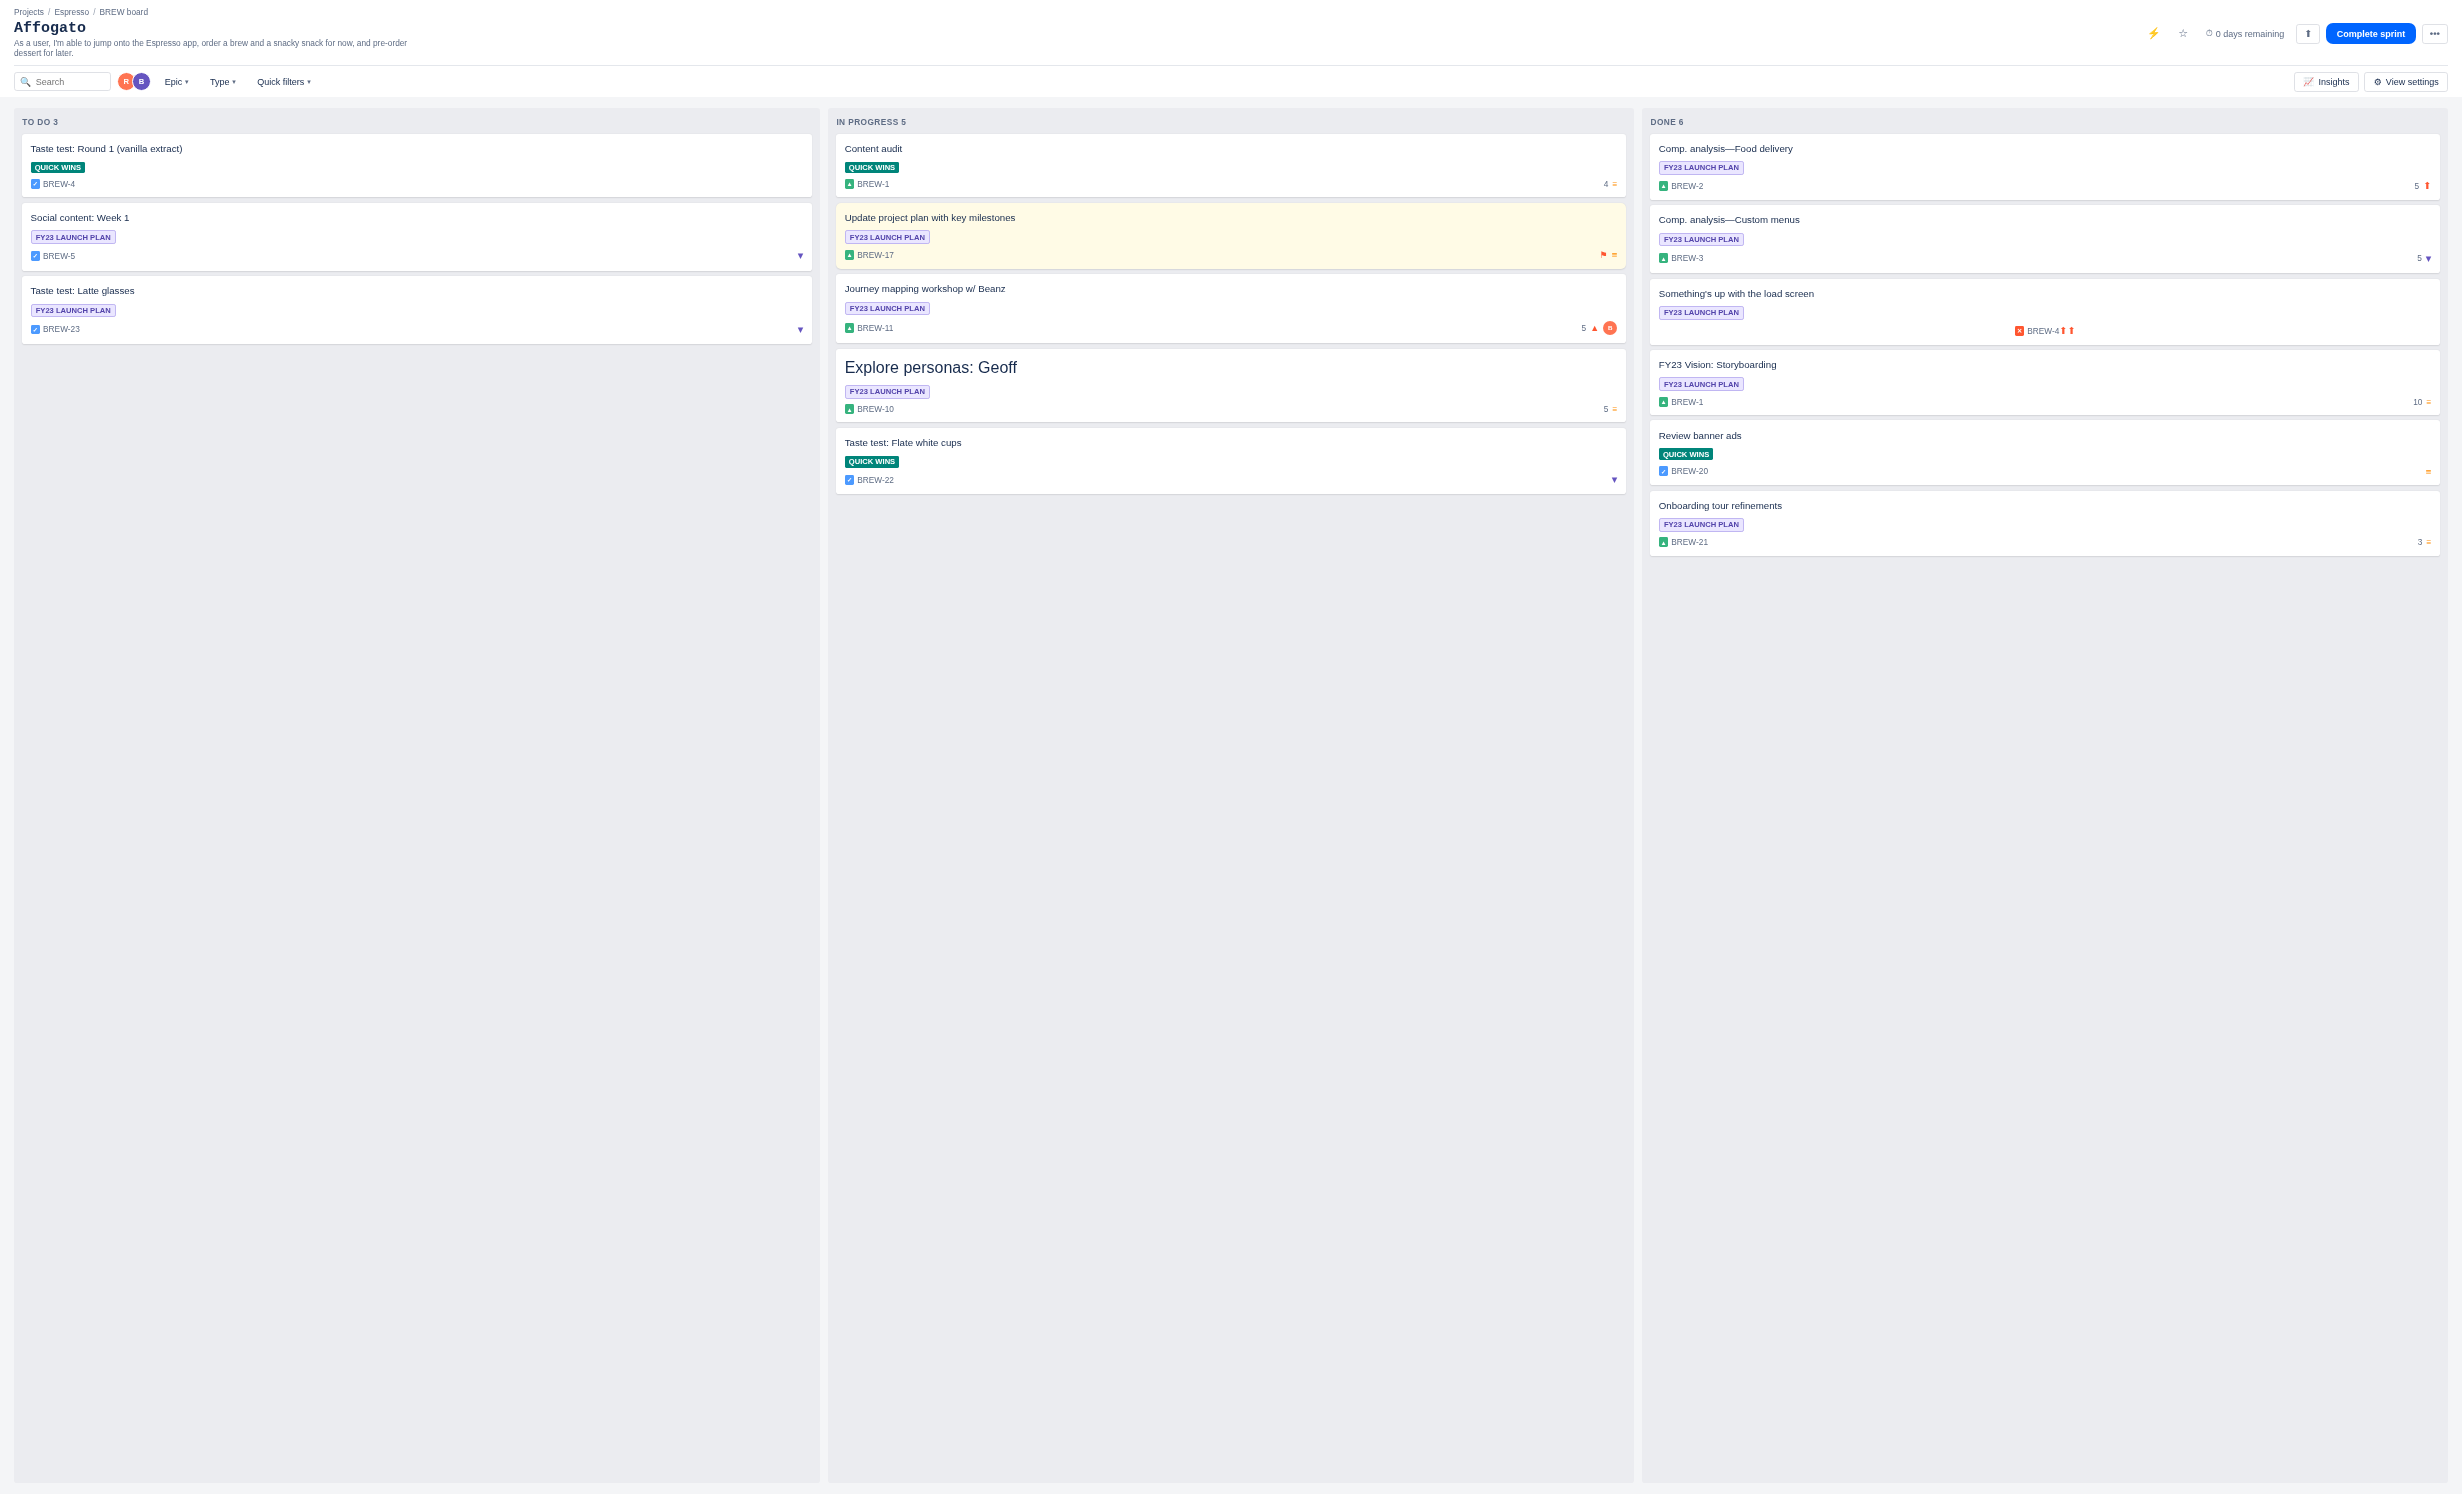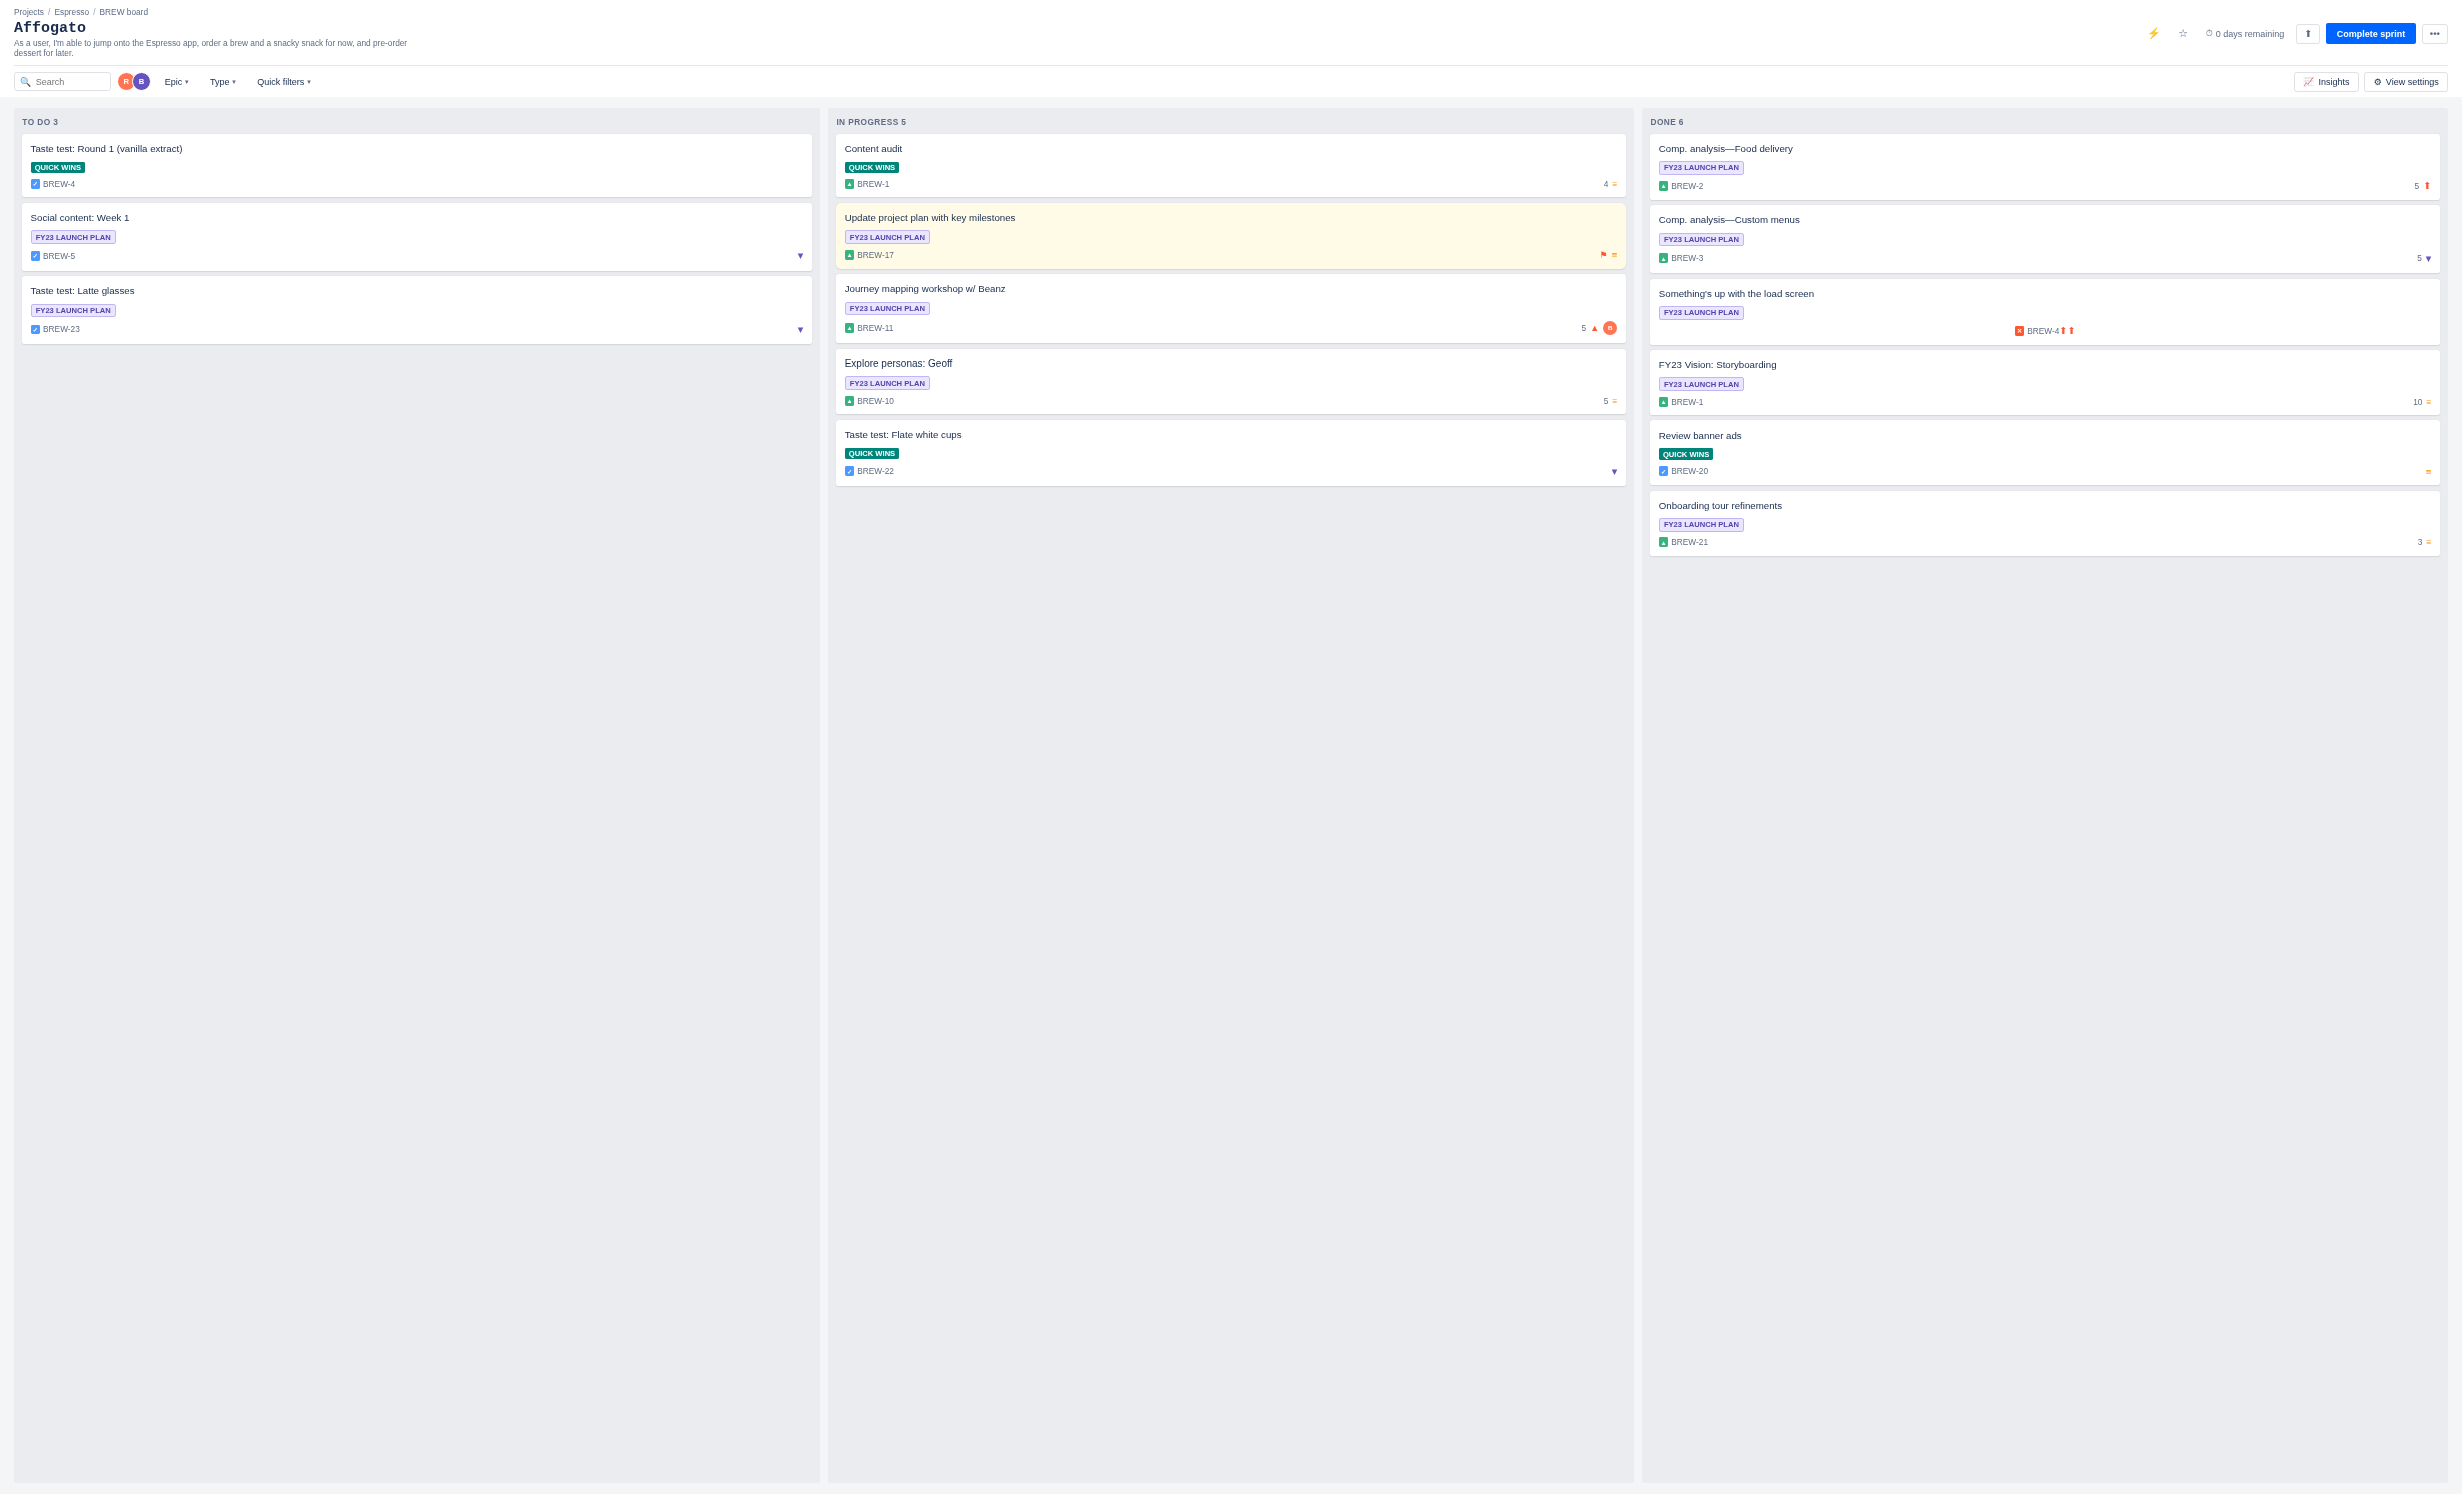--- a/index.html
+++ b/index.html
@@ -24,21 +24,21 @@
         <div style="font-size:8.3px; color:#5e6c84; max-width:415px;">As a user, I'm able to jump onto the Espresso app, order a brew and a snacky snack for now, and pre-order dessert for later.</div>
       </div>
       <div style="display:flex; align-items:center; gap:5.5px; margin-top:2.8px;">
         <button style="background:transparent; border:0.7px solid transparent; border-radius:2.8px; padding:3.5px 4.8px; cursor:pointer; font-size:11px; color:#5e6c84;">⚡</button>
         <button style="background:transparent; border:0.7px solid transparent; border-radius:2.8px; padding:3.5px 4.8px; cursor:pointer; font-size:11px; color:#5e6c84;">☆</button>
         <div style="display:flex; align-items:center; gap:2.8px; font-size:9px; color:#5e6c84; border:0.7px solid transparent; padding:3.5px 5.5px;">
           <span style="font-size:9px;">⏱</span>
           <span>0 days remaining</span>
         </div>
         <button style="background:transparent; border:0.7px solid #dfe1e6; border-radius:2.8px; padding:3.5px 7px; cursor:pointer; font-size:9.7px; color:#5e6c84;">⬆</button>
-        <button style="background:#0065ff; color:#fff; border:none; border-radius:2px; padding:5.5px 11px; font-size:9px; font-weight:600; cursor:pointer;">Complete sprint</button>
+        <button style="background:#0065ff; color:#fff; border:none; border-radius:7px; padding:5.5px 11px; font-size:9px; font-weight:600; cursor:pointer;">Complete sprint</button>
         <button style="background:transparent; border:0.7px solid #dfe1e6; border-radius:2.8px; padding:3.5px 7px; cursor:pointer; font-size:9.7px; color:#5e6c84; font-weight:700;">•••</button>
       </div>
     </div>
 
     <div style="display:flex; align-items:center; gap:5.5px; padding:5.5px 0; border-top:0.7px solid #e4e7ec;">
       <div style="display:flex; align-items:center; border:0.7px solid #dfe1e6; border-radius:2.8px; padding:3.5px 5.5px; gap:4.1px; background:#fff; width:97px;">
         <span style="color:#5e6c84; font-size:9px;">🔍</span>
         <input type="text" style="border: none; outline: none; font-size: 9px; width: 100%;" placeholder="Search">
       </div>
       <div style="display:flex; align-items:center;">
@@ -159,21 +159,21 @@
           </div>
           <div style="display:flex; align-items:center; gap:4.1px; font-size:8.3px; color:#5e6c84;">
             <span>5</span>
             <span style="color:#ff5630; font-size:9px;">▲</span>
             <div style="width:14px; height:14px; border-radius:50%; background:#ff7452; display:inline-flex; align-items:center; justify-content:center; font-size:6.2px; color:#fff; font-weight:700;">B</div>
           </div>
         </div>
       </div>
 
       <div style="background:#fff; border-radius:2.8px; padding:8.3px; margin-bottom:5.5px; box-shadow:0 0.7px 1.4px rgba(0,0,0,0.1); cursor:pointer;">
-        <div style="font-size:10px; color:#172b4d; margin-bottom:5.5px; line-height:1.4;">Explore personas: Geoff</div>
+        <div style="font-size:16px; color:#172b4d; margin-bottom:5.5px; line-height:1.4;">Explore personas: Geoff</div>
         <div style="display:inline-block; border-radius:2.1px; padding:1.4px 4.1px; font-size:7.6px; font-weight:600; margin-bottom:5.5px; background:#eae6ff; color:#5243aa; border:0.7px solid #c0b6f2;">FY23 LAUNCH PLAN</div>
         <div style="display:flex; align-items:center; justify-content:space-between;">
           <div style="display:flex; align-items:center; gap:2.8px; font-size:8.3px; color:#5e6c84;">
             <span style="width:9.7px; height:9.7px; border-radius:1.4px; background:#36b37e; display:inline-flex; align-items:center; justify-content:center; font-size:6.2px; color:#fff; font-weight:700;">▲</span>
             <span>BREW-10</span>
           </div>
           <div style="display:flex; align-items:center; gap:4.1px; font-size:8.3px; color:#5e6c84;">
             <span>5</span>
             <span style="color:#ff8b00;">≡</span>
           </div>

